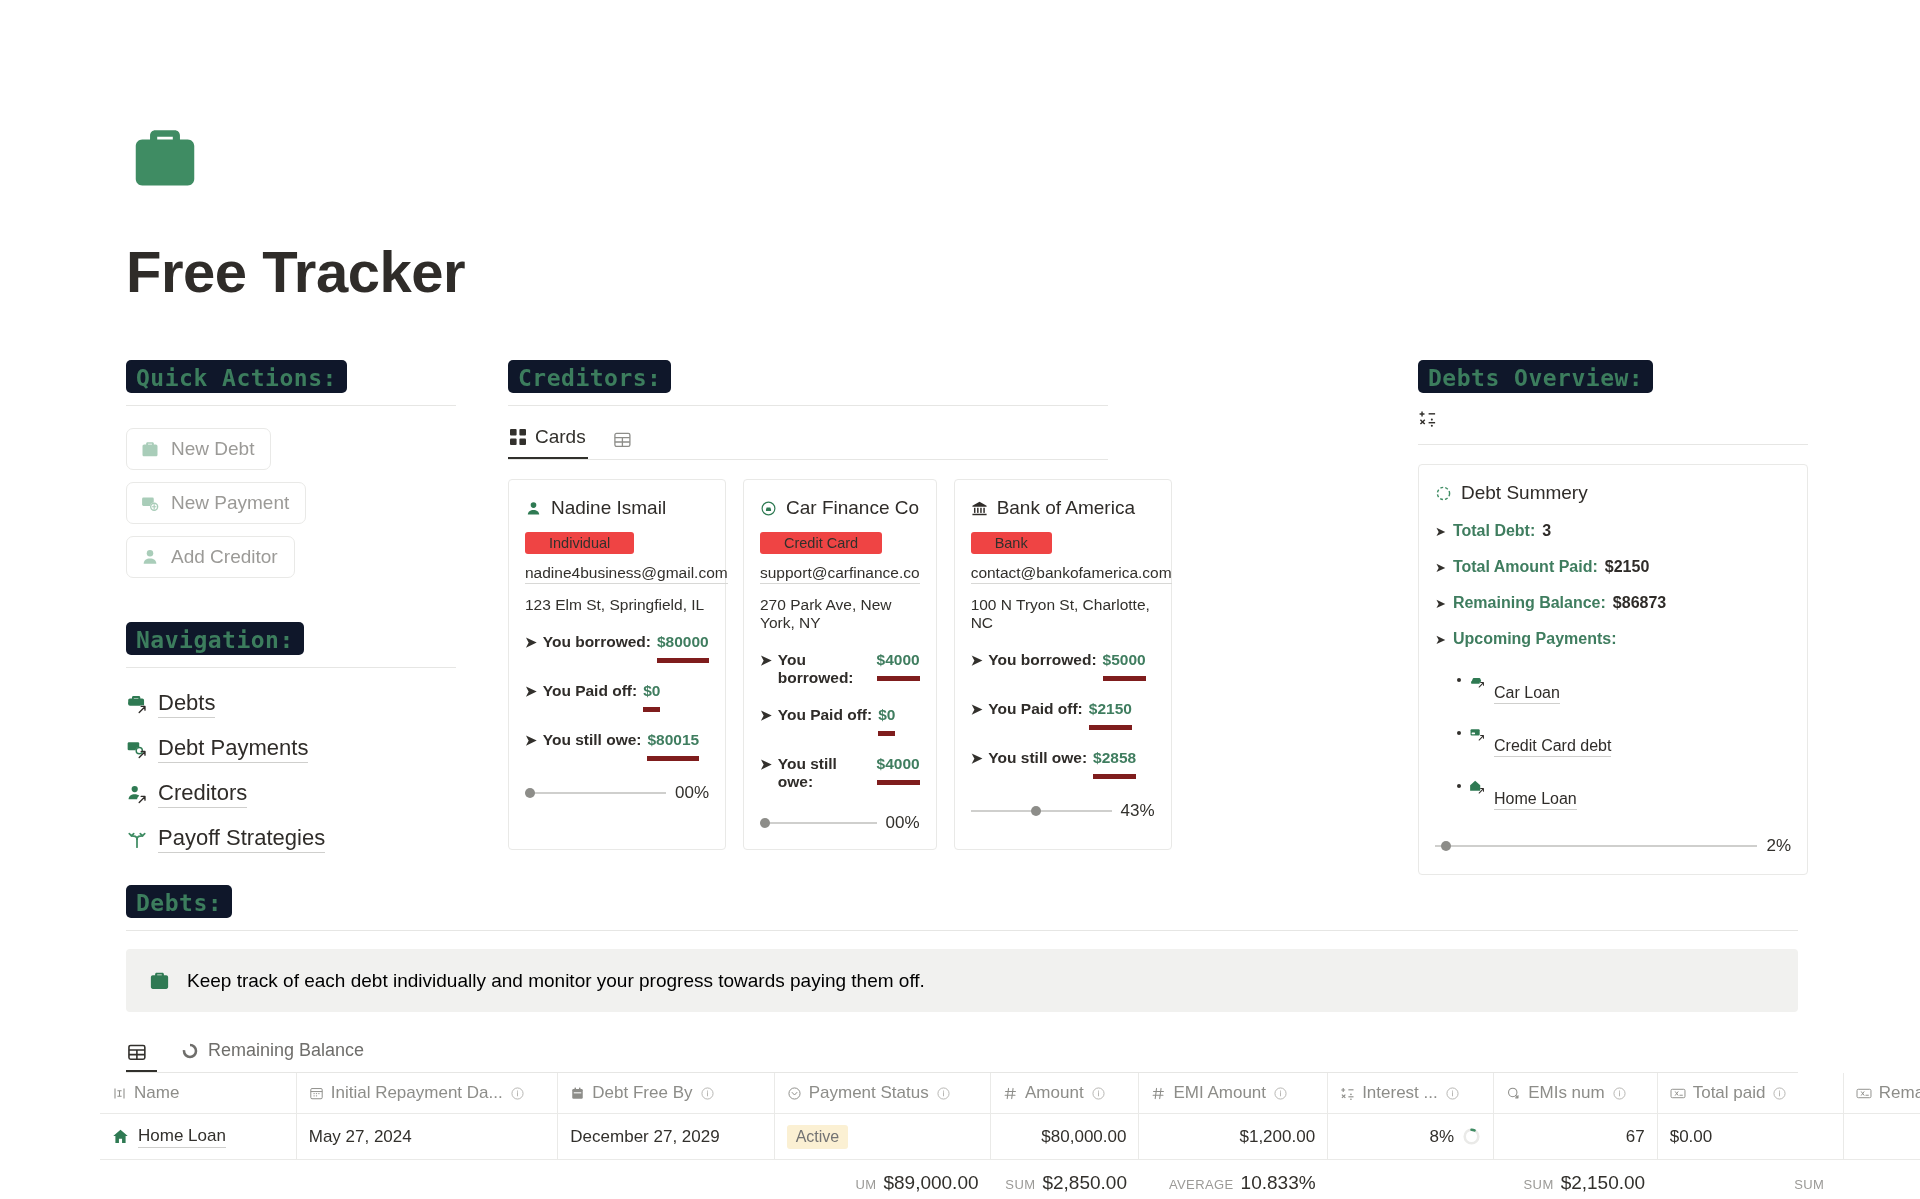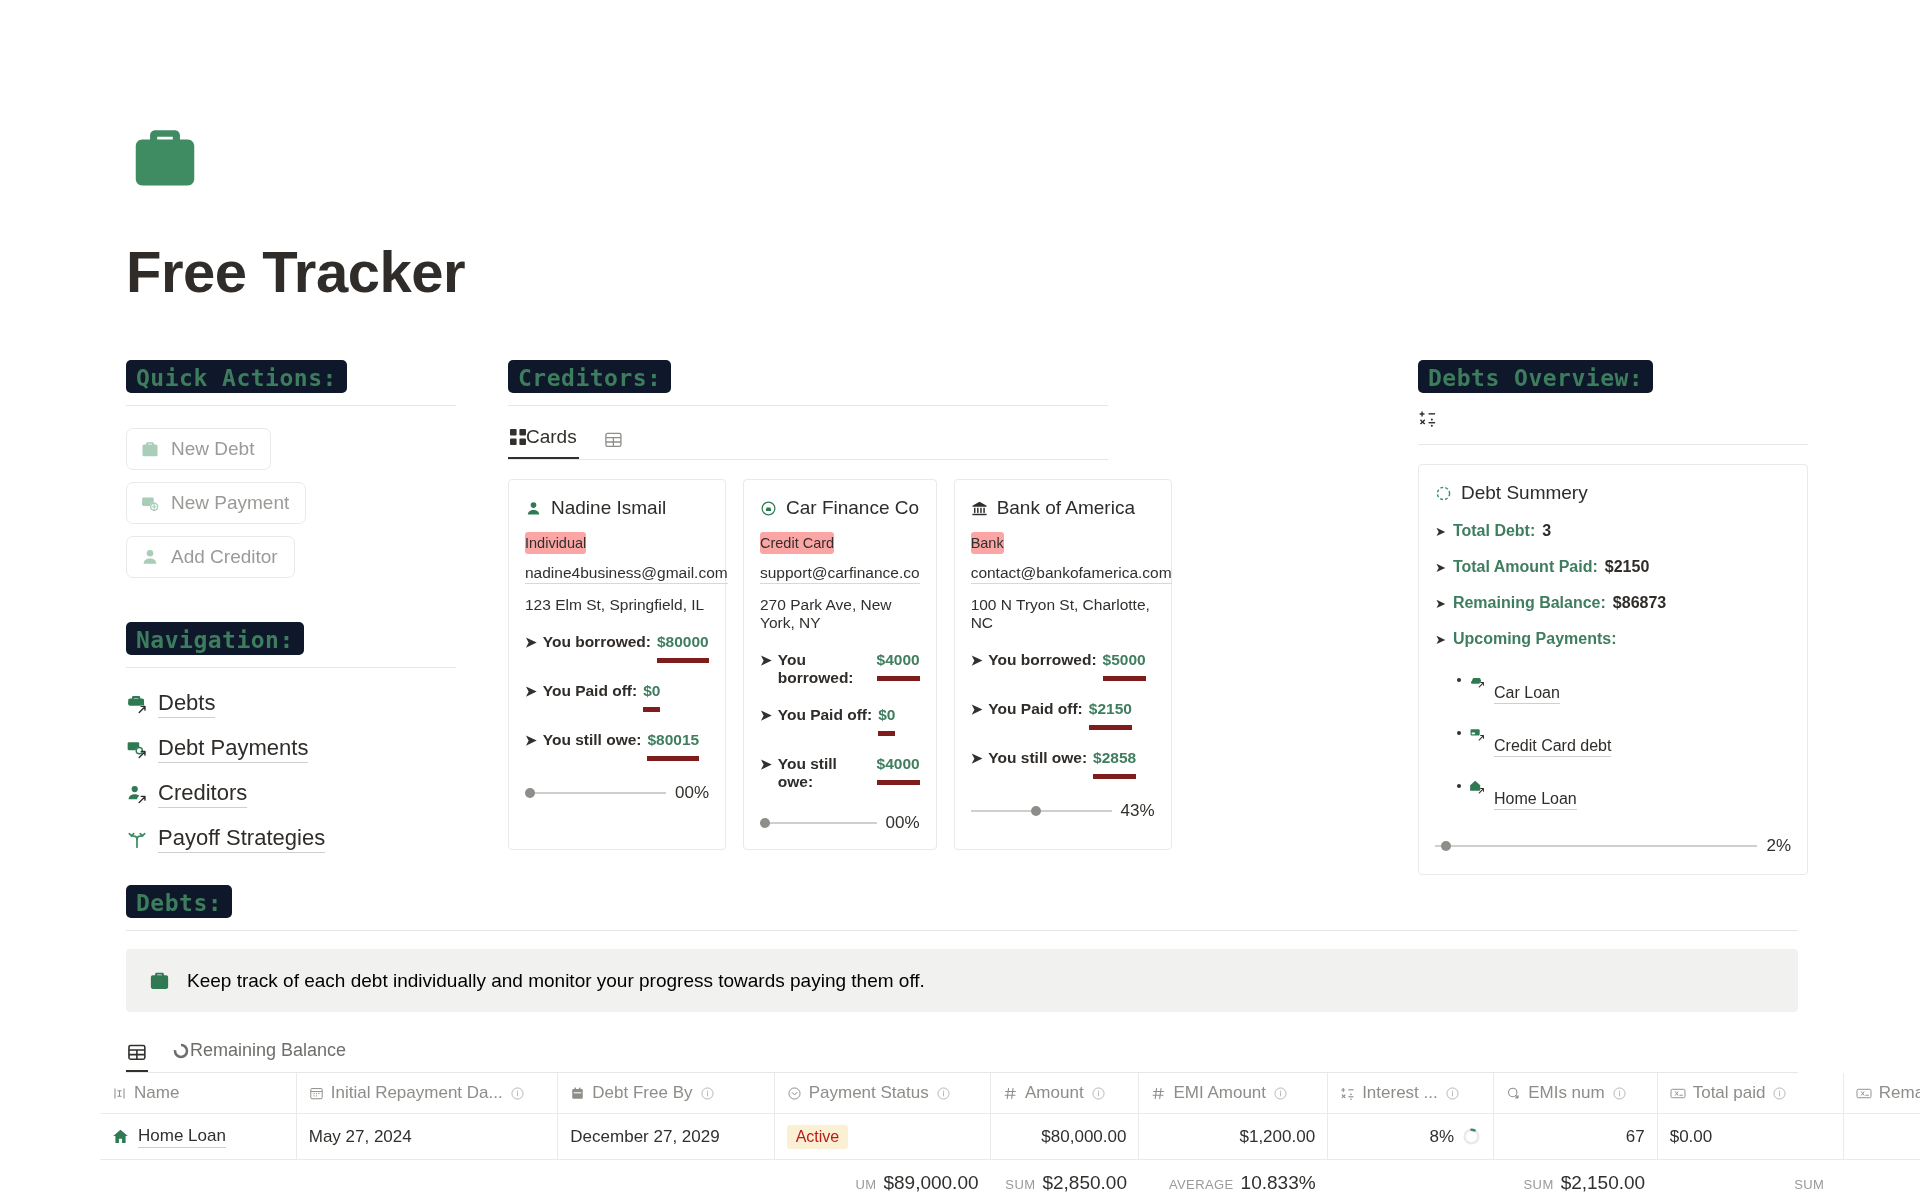--- a/index.html
+++ b/index.html
@@ -62,39 +62,39 @@
   }
   .nav-item .lbl {
     font-size: 22px; color: #2f2c29;
     border-bottom: 1px solid #cfcfcd;
     padding-bottom: 1px;
   }
 
   
   .tabs { display: flex; align-items: flex-end; gap: 24px; margin-top: 14px;
           border-bottom: 1px solid #e6e6e4; }
-  .tab { display: flex; align-items: center; padding: 6px 2px 9px 2px;
+  .tab { display: flex; align-items: center; gap: 9px; padding: 6px 2px 9px 2px;
          cursor: pointer; border-bottom: 2px solid transparent; }
   .tab.active { border-bottom-color: #31302c; }
   .tab .lbl { font-size: 19px; color: #32302c; }
 
   
   .cards { display: flex; gap: 17px; margin-top: 19px; }
   .card {
     width: 218px; min-height: 298px;
     border: 1px solid #e9e9e7; border-radius: 4px;
     padding: 17px 16px 16px 16px;
     background: #fff;
   }
   .card-title { display: flex; align-items: center; gap: 9px; }
   .card-title .nm { font-size: 19px; color: #2f2c29; font-weight: 400; }
   .badge {
     display: inline-block; margin-top: 13px;
-    background: #fca5a5; color: #32302c;
-    font-size: 14.5px; border-radius: 3px; padding: 3px 0;
+    background: #ef4444; color: #32302c;
+    font-size: 14.5px; border-radius: 3px; padding: 3px 24px;
   }
   .c-email { margin-top: 10px; font-size: 15.5px; color: #32302c;
              border-bottom: 1px solid #d8d8d6; display: inline-block; padding-bottom: 1px;}
   .c-addr  { margin-top: 12px; font-size: 15.5px; color: #32302c; }
   .kv { margin-top: 19px; font-size: 15.5px; font-weight: 700; color: #2f2c29;
         display: flex; align-items: baseline; gap: 6px; }
   .kv .arr { color: #32302c; font-size: 14px; }
   .kv .val { color: #3f7d5f; font-weight: 700;
              border-bottom: 5px solid #7f1d1d; padding-bottom: 7px; }
   .prog { display: flex; align-items: center; gap: 9px; margin-top: 22px; }
@@ -138,21 +138,21 @@
   table { border-collapse: collapse; width: 1920px; margin-left: -26px; table-layout: fixed; }
   th, td { border-right: 1px solid #eaeae8; border-bottom: 1px solid #eaeae8;
            padding: 10px 12px; text-align: left; font-weight: 400; }
   th { color: #8d8d89; font-size: 17px; }
   th .h { display: flex; align-items: center; gap: 7px; }
   th .hl { white-space: nowrap; overflow: hidden; text-overflow: ellipsis; }
   td { font-size: 17px; color: #32302c; height: 46px; }
   td.num { text-align: right; }
   .cell-name { display: flex; align-items: center; gap: 9px; }
   .cell-name .t { border-bottom: 1px solid #cfcfcd; padding-bottom: 1px; }
-  .status-pill { display: inline-block; background: #fbf0d3; color: #b91c1c;
+  .status-pill { display: inline-block; background: #fbf0d3; color: #737373;
                  border-radius: 3px; padding: 3px 9px; font-size: 16px; }
   .foot td { border-right: none; border-bottom: none; color: #32302c; font-size: 19px;
              padding-top: 11px; }
   .foot .agg { color: #9b9a97; font-size: 13px; letter-spacing: 0.4px; margin-right: 7px; }
   .iconbox { display: inline-flex; align-items: center; justify-content: center; }
   .donut-cell { display: inline-flex; align-items: center; gap: 8px; justify-content: flex-end; width: 100%; }
 </style>
 </head>
 <body>
 

